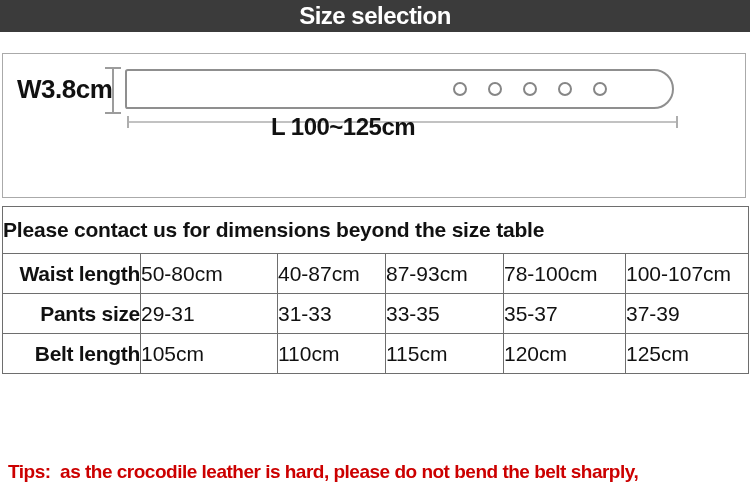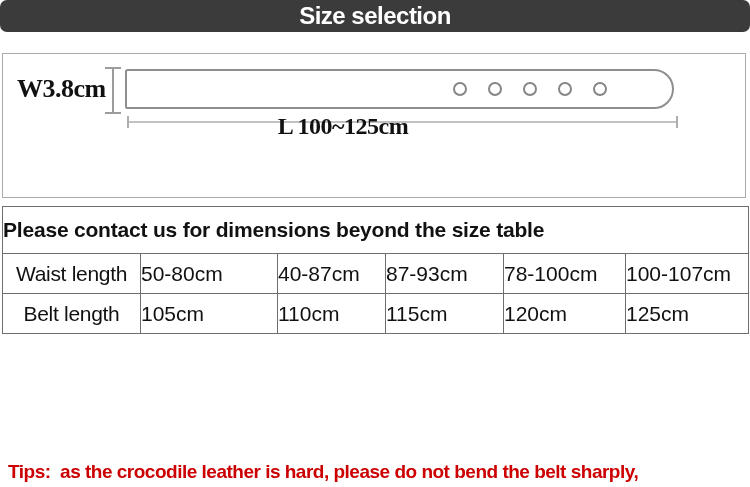--- a/index.html
+++ b/index.html
@@ -19,31 +19,29 @@
     position: absolute;
     left: 0; top: 0;
     width: 750px; height: 32px;
     background: #3b3b3b;
     color: #ffffff;
     text-align: center;
     line-height: 31px;
     font-size: 24px;
     font-weight: 700;
     letter-spacing: -0.5px;
-    border-radius: 7px;
   }
 
   
   .diagram-box {
     position: absolute;
     left: 2px; top: 53px;
     width: 744px; height: 145px;
     border: 1px solid #aaaaaa;
     background: #ffffff;
-    font-family: Liberation Serif, serif;
   }
   .w-label {
     position: absolute;
     left: 14px; top: 20px;
     font-size: 26px;
     font-weight: 700;
     letter-spacing: -0.5px;
     color: #111;
   }
   .ibeam {
@@ -136,22 +134,23 @@
     overflow: hidden;
     white-space: nowrap;
   }
   .size-table td.caption-cell {
     height: 47px;
     font-size: 21px;
     font-weight: 700;
     letter-spacing: -0.2px;
   }
   .size-table td.label-cell {
-    text-align: center;
+    text-align: right;
     letter-spacing: -0.3px;
+    font-weight: bold;
   }
 
   
   .tips {
     position: absolute;
     left: 0; top: 387px;
     width: 750px;
     font-weight: 700;
     font-size: 19px;
     letter-spacing: -0.5px;
@@ -209,20 +208,28 @@
       </tr>
       <tr>
         <td class="label-cell">Waist length</td>
         <td>50-80cm</td>
         <td>40-87cm</td>
         <td>87-93cm</td>
         <td>78-100cm</td>
         <td>100-107cm</td>
       </tr>
       <tr>
+        <td class="label-cell">Pants size</td>
+        <td>29-31</td>
+        <td>31-33</td>
+        <td>33-35</td>
+        <td>35-37</td>
+        <td>37-39</td>
+      </tr>
+      <tr>
         <td class="label-cell">Belt length</td>
         <td>105cm</td>
         <td>110cm</td>
         <td>115cm</td>
         <td>120cm</td>
         <td>125cm</td>
       </tr>
     </tbody>
   </table>
 

